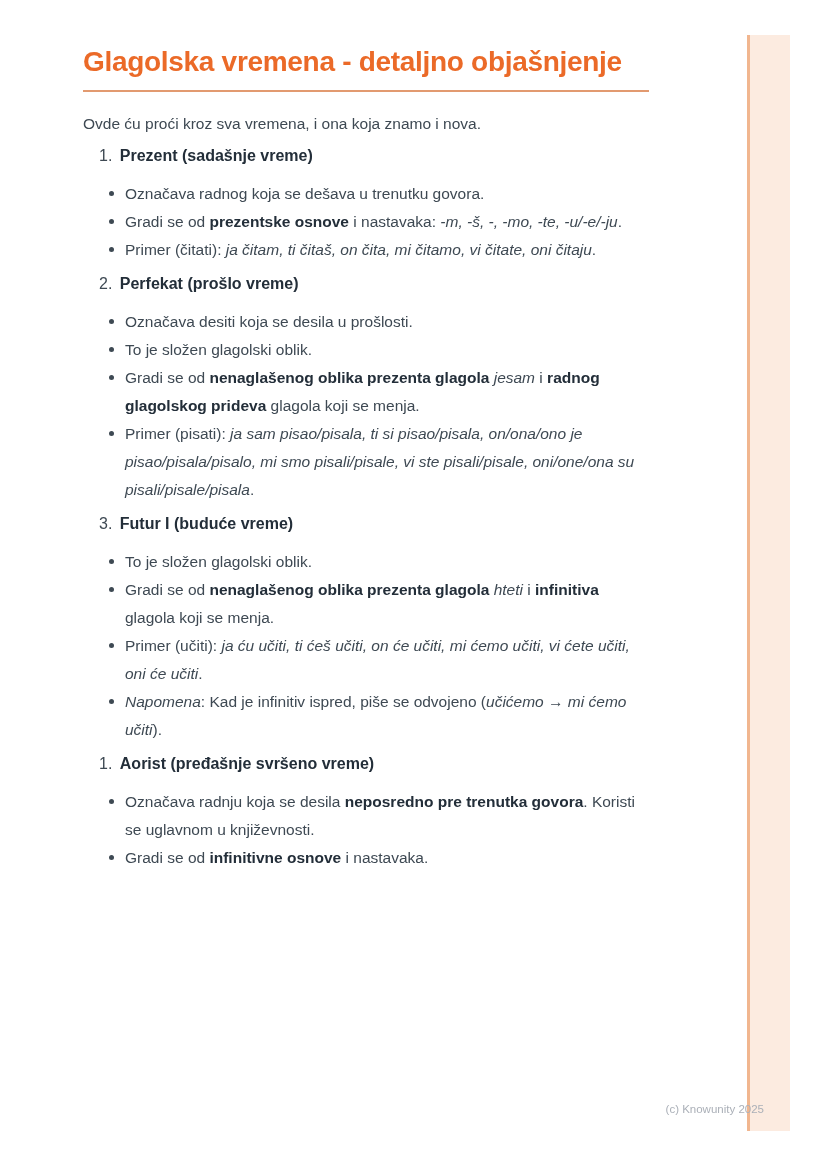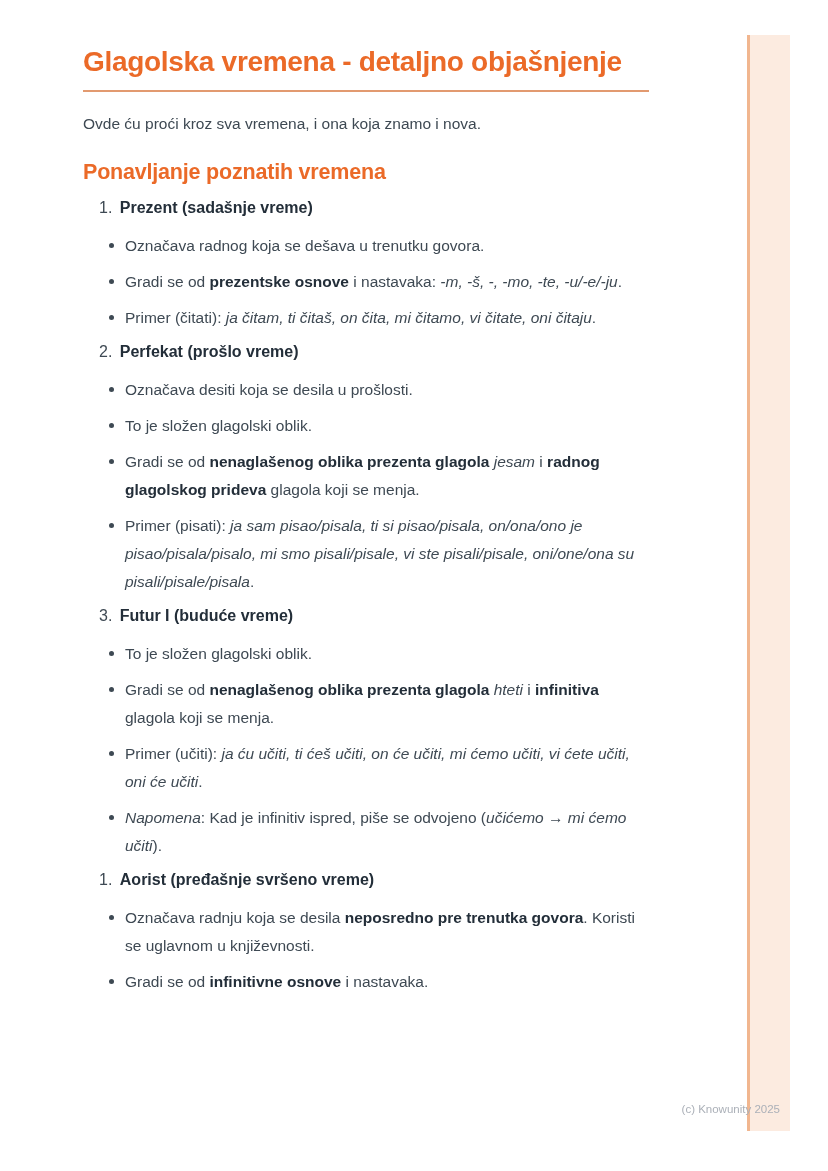--- a/index.html
+++ b/index.html
@@ -43,48 +43,47 @@
     letter-spacing:-0.2px;color:var(--heading-orange);
   }
   .numbered-item{margin-top:6px;}
   p.item-head{
     margin:8px;padding-left:8px;font-size:16px;line-height:23px;color:var(--body-text);
   }
   .item-number{font-weight:400;color:var(--body-text);margin-right:3px;}
   .item-title{font-weight:700;color:var(--strong-text);}
   ul.bullet-list{list-style:none;margin:13px 0 0;padding:0 0 0 25px;}
   li.bullet-item{
-    position:relative;padding-left:17px;margin-top:8px;
+    position:relative;padding-left:17px;
     font-size:15.5px;line-height:28px;color:var(--body-text);
   }
   li.bullet-item:first-child{margin-top:0;}
   li.bullet-item::before{
     content:"";position:absolute;left:1px;top:11px;width:5px;height:5px;
     border-radius:50%;background:var(--body-text);
   }
   .run-n{font-weight:400;font-style:normal;}
   .run-b{font-weight:700;color:var(--strong-text);}
   .run-i{font-style:italic;}
   .footer{
-    position:absolute;top:1102px;right:48px;z-index:3;
+    position:absolute;top:1102px;right:64px;z-index:3;
     font-size:11.5px;line-height:14px;color:var(--footer-text);
   }
 </style>
 </head>
 <body>
 
 <div class="accent-strip"></div>
 
 <main class="content">
   <h1 class="page-title">Glagolska vremena - detaljno objašnjenje</h1>
   <div class="title-rule"></div>
   <p class="intro">Ovde ću proći kroz sva vremena, i ona koja znamo i nova.</p>
   <div id="sections">
       <section class="doc-section">
-        <h2 class="section-heading">Ponavljanje poznatih vremena</h2>
         <div class="numbered-item">
           <p class="item-head"><span class="item-number">1.</span> <span class="item-title">Prezent (sadašnje vreme)</span></p>
           <ul class="bullet-list">
             <li class="bullet-item"><span class="run-n">Označava radnog koja se dešava u trenutku govora.</span></li>
             <li class="bullet-item"><span class="run-n">Gradi se od </span><span class="run-b">prezentske osnove</span><span class="run-n"> i nastavaka: </span><span class="run-i">-m, -š, -, -mo, -te, -u/-e/-ju</span><span class="run-n">.</span></li>
             <li class="bullet-item"><span class="run-n">Primer (čitati): </span><span class="run-i">ja čitam, ti čitaš, on čita, mi čitamo, vi čitate, oni čitaju</span><span class="run-n">.</span></li>
           </ul>
         </div>
         <div class="numbered-item">
           <p class="item-head"><span class="item-number">2.</span> <span class="item-title">Perfekat (prošlo vreme)</span></p>

